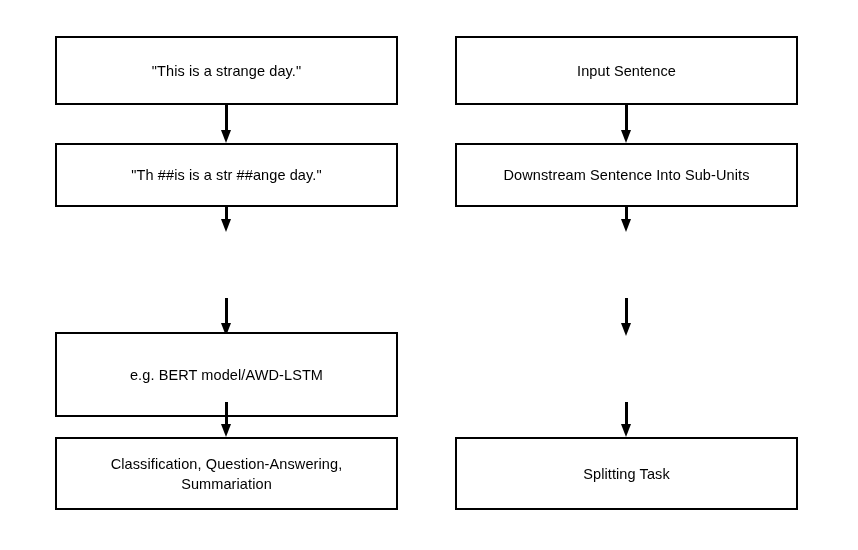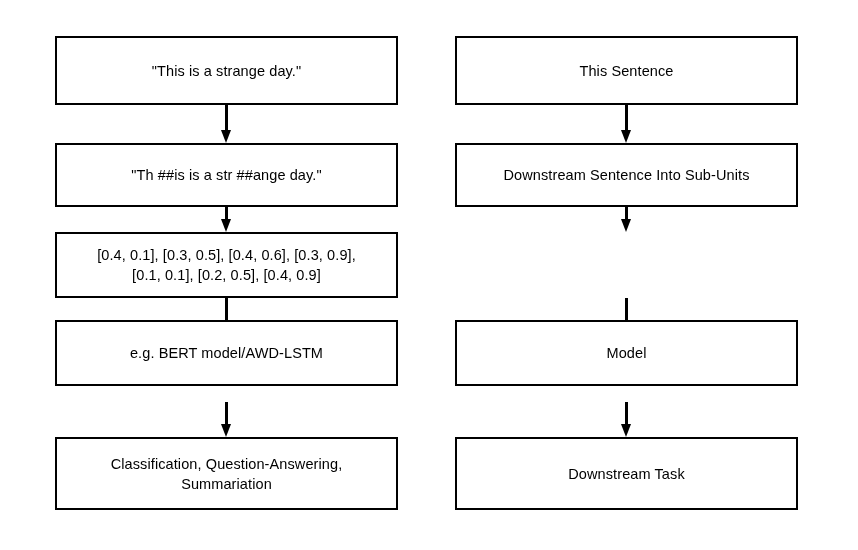--- a/index.html
+++ b/index.html
@@ -52,21 +52,21 @@
     letter-spacing: 0.1px;
     color: #000000;
     white-space: pre-line;
     padding: 0 8px;
   }
 
   
   .row-1 { top: 36px;  height: 69px; }
   .row-2 { top: 143px; height: 64px; }
   .row-3 { top: 232px; height: 66px; }
-  .row-4 { top: 320px; height: 66px; }
+  .row-4 { top: 332px; height: 85px; }
   .row-5 { top: 437px; height: 73px; }
 
   
   .arrow {
     position: absolute;
     left: 166px;           
     width: 11px;
   }
   .arrow .stem {
     position: absolute;
@@ -119,24 +119,20 @@
 
     <div class="node row-2">
       <span class="node-label">"Th ##is is a str ##ange day."</span>
     </div>
 
     <div class="arrow arr-2">
       <div class="stem"></div>
       <div class="head"></div>
     </div>
 
-    <div class="node row-3">
-      <span class="node-label">[0.4, 0.1], [0.3, 0.5], [0.4, 0.6], [0.3, 0.9],
-[0.1, 0.1], [0.2, 0.5], [0.4, 0.9]</span>
-    </div>
 
     <div class="arrow arr-3">
       <div class="stem"></div>
       <div class="head"></div>
     </div>
 
     <div class="node row-4">
       <span class="node-label">e.g. BERT model/AWD-LSTM</span>
     </div>
 
@@ -147,21 +143,21 @@
 
     <div class="node row-5">
       <span class="node-label">Classification, Question-Answering,
 Summariation</span>
     </div>
   </div>
 
   <div class="column right">
 
     <div class="node row-1">
-      <span class="node-label">This Sentence</span>
+      <span class="node-label">Input Sentence</span>
     </div>
 
     <div class="arrow arr-1">
       <div class="stem"></div>
       <div class="head"></div>
     </div>
 
     <div class="node row-2">
       <span class="node-label">Downstream Sentence Into Sub-Units</span>
     </div>
@@ -170,27 +166,24 @@
       <div class="stem"></div>
       <div class="head"></div>
     </div>
 
 
     <div class="arrow arr-3">
       <div class="stem"></div>
       <div class="head"></div>
     </div>
 
-    <div class="node row-4">
-      <span class="node-label">Model</span>
-    </div>
 
     <div class="arrow arr-4">
       <div class="stem"></div>
       <div class="head"></div>
     </div>
 
     <div class="node row-5">
-      <span class="node-label">Downstream Task</span>
+      <span class="node-label">Splitting Task</span>
     </div>
   </div>
 
 </div>
 
 </body></html>

